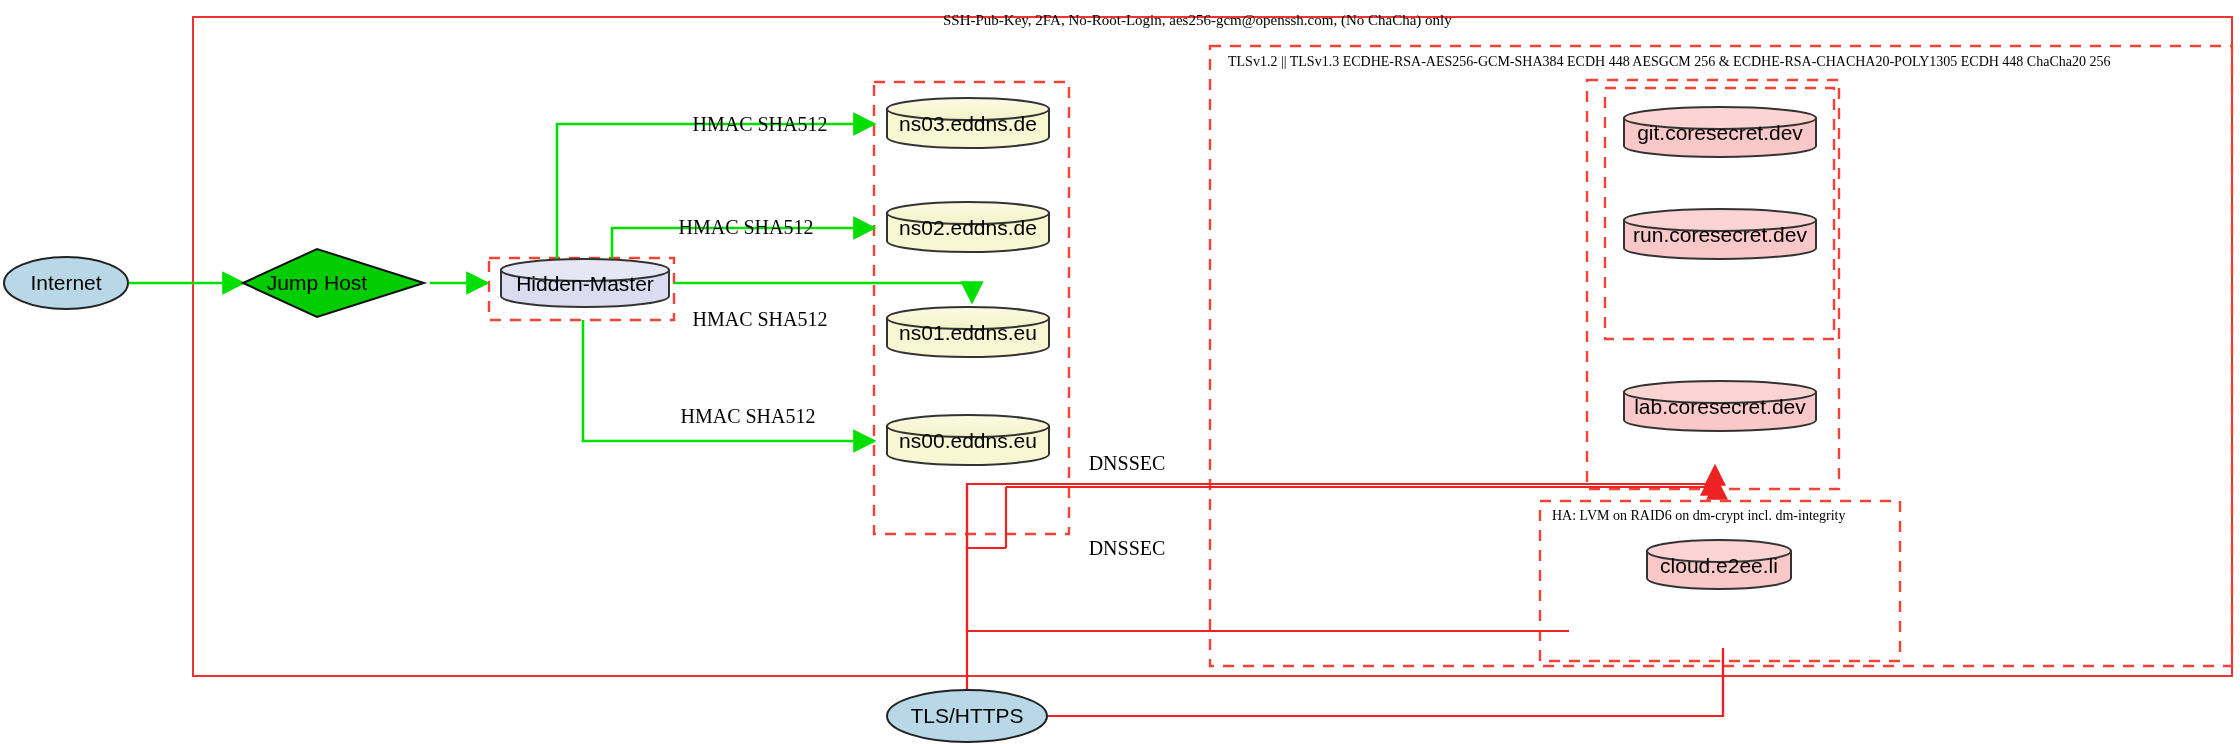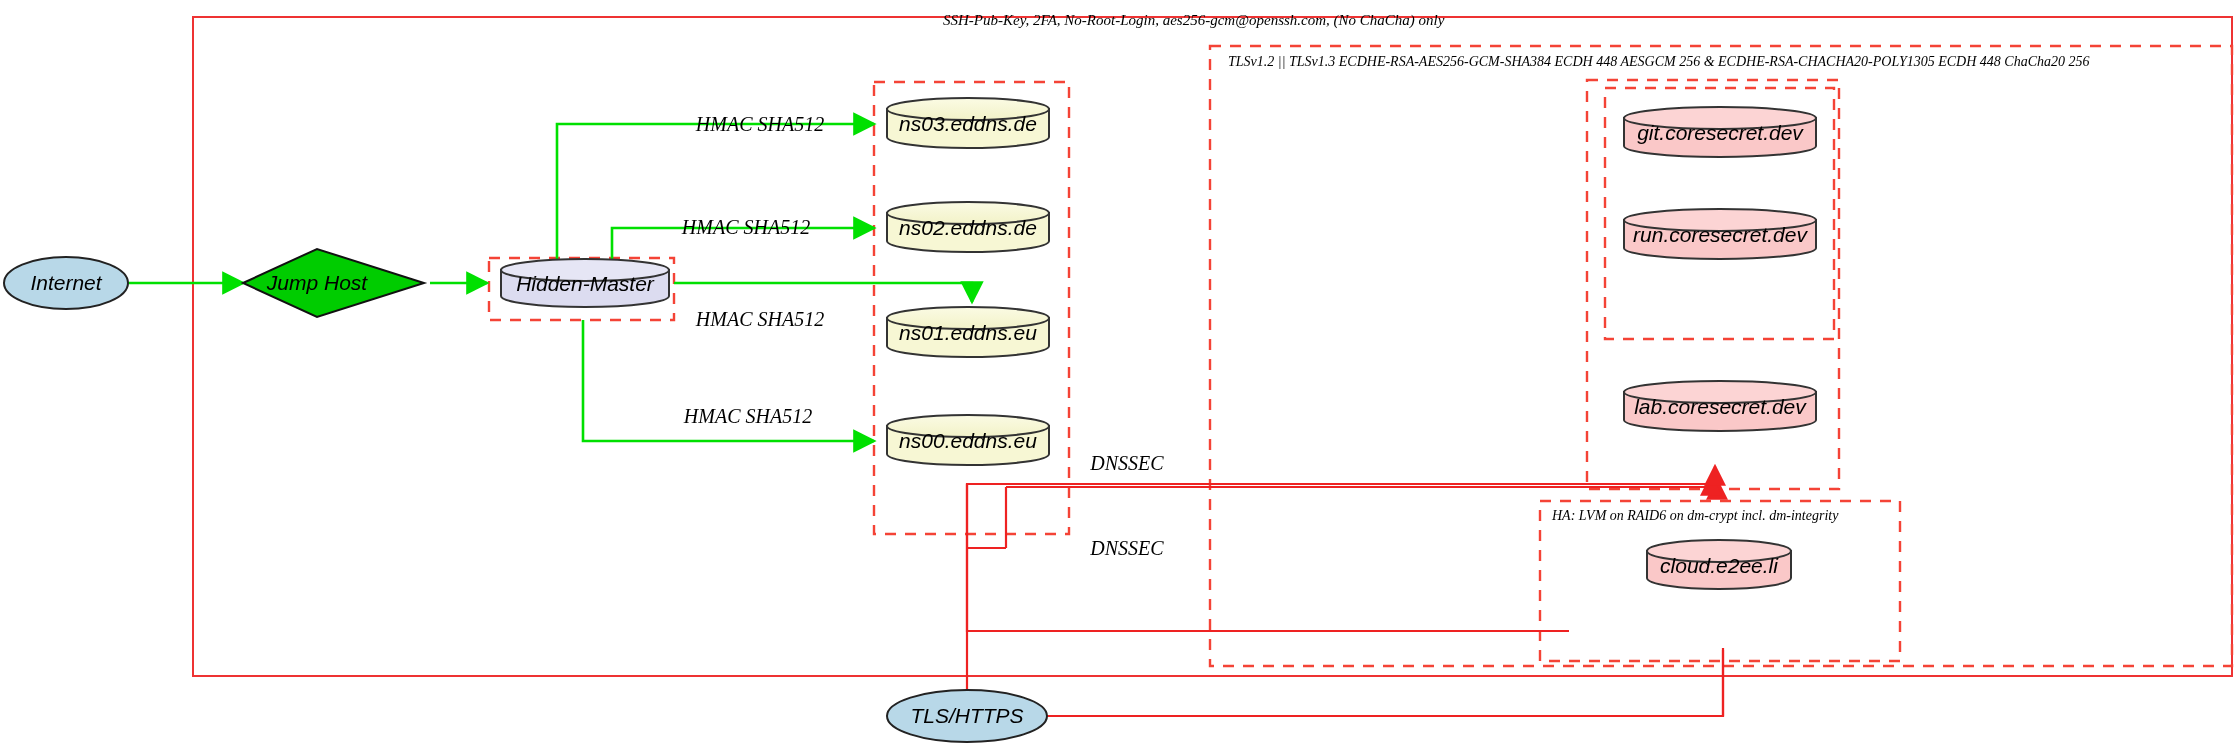--- a/index.html
+++ b/index.html
@@ -1,18 +1,18 @@
 <!DOCTYPE html>
 <html><head>
 <meta charset="utf-8">
 <style>
   html,body{margin:0;padding:0;background:#ffffff;}
   body{width:2240px;height:744px;overflow:hidden;
        font-family:"Liberation Sans",sans-serif;}
-  #stage{position:relative;width:2240px;height:660px;font-style:italic;}
+  #stage{position:relative;width:2240px;height:660px;}
   svg{position:absolute;top:0;left:0;width:2240px;height:744px;}
   .serif-label{font-family:"Liberation Serif",serif;font-size:15px;fill:#000;}
   .serif-small{font-family:"Liberation Serif",serif;font-size:14px;fill:#000;}
   .edge-label{font-family:"Liberation Serif",serif;font-size:20px;fill:#000;}
   .node-label{font-family:"Liberation Sans",sans-serif;font-size:21px;fill:#000;}
   .redframe{fill:none;stroke:#ee3333;stroke-width:2;}
   .reddash{fill:none;stroke:#f44336;stroke-width:2.4;stroke-dasharray:11 9;}
   .greenline{fill:none;stroke:#00e000;stroke-width:2.6;}
   .redline{fill:none;stroke:#ee2222;stroke-width:2.2;}
 </style>

